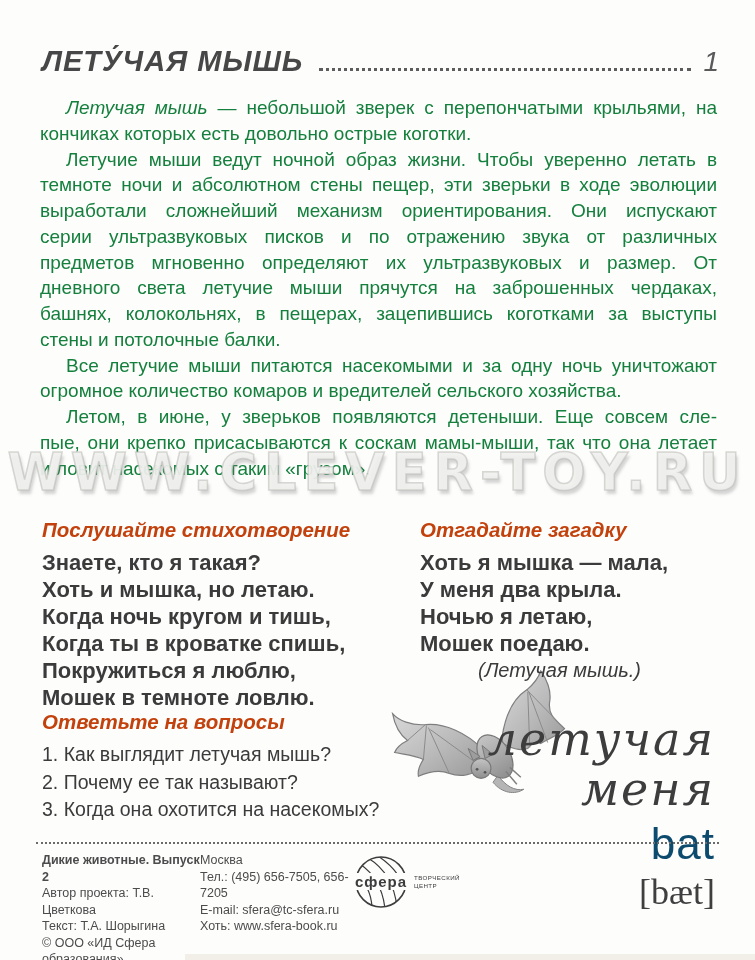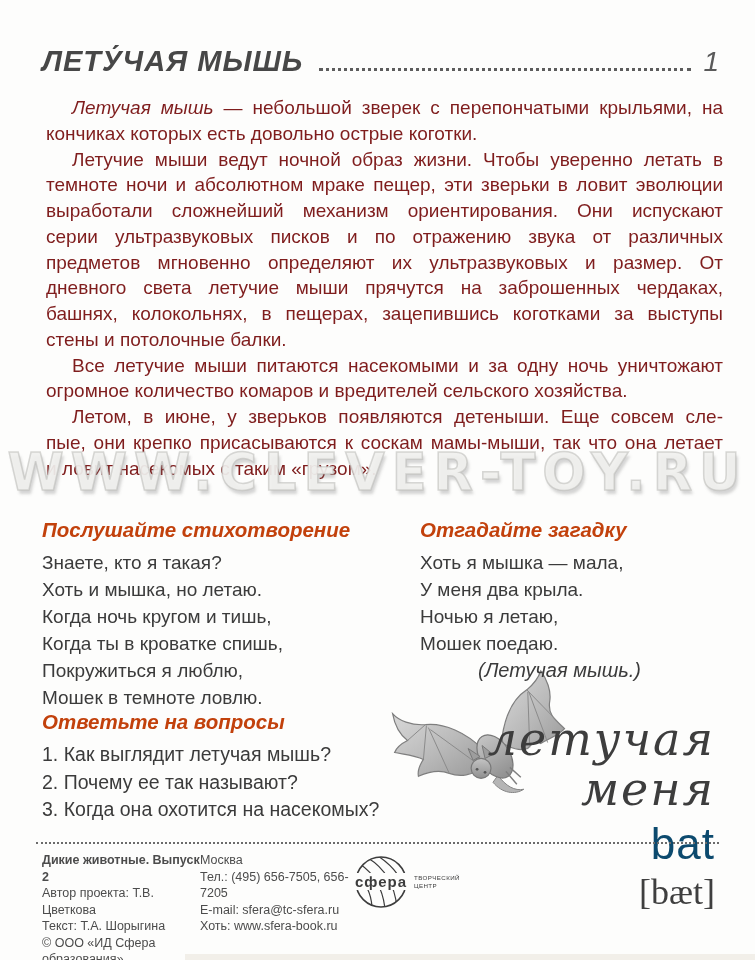--- a/index.html
+++ b/index.html
@@ -25,22 +25,22 @@
     flex:1; border-bottom:3.5px dotted #5d5d5d;
     margin:0 12px 7px 16px; height:1px;
   }
   .pagenum {
     font-style:italic; font-size:28px; color:#5a5a5a; line-height:1;
     padding-bottom:2px; font-family:"Liberation Sans", sans-serif;
   }
 
   
   .article {
-    position:absolute; left:46px; top:95px; width:677px;
-    font-size:19px; line-height:25.75px; color:#7f1d1d;
+    position:absolute; left:40px; top:95px; width:677px;
+    font-size:19px; line-height:25.75px; color:#15803d;
     z-index:1;
   }
   .jline { text-align:justify; text-align-last:justify; }
   .jline.last { text-align-last:auto; }
   .indent { text-indent:26px; }
   .ital { font-style:italic; }
 
   
   .watermark {
     position:absolute; left:-14px; right:-14px; top:447px; z-index:2;
@@ -52,21 +52,21 @@
     text-shadow:2px 4px 3px rgba(120,120,120,0.30);
   }
 
   
   .section-heading {
     font-weight:bold; font-style:italic; font-size:20.5px;
     color:#c2410c; margin-bottom:7px;
   }
   .poem { position:absolute; left:42px; top:518px; width:372px; z-index:1; }
   .riddle { position:absolute; left:420px; top:518px; width:300px; z-index:1; }
-  .verse-line { font-size:19px; line-height:27px; }
+  .verse-line { font-size:22px; line-height:27px;font-weight:bold; }
   .riddle-answer { font-style:italic; font-size:20px; line-height:27px; padding-left:58px; }
 
   
   .questions { position:absolute; left:42px; top:710px; width:400px; z-index:1; }
   .question-item { font-size:19.5px; line-height:27.5px; }
 
   
   .bat-figure { position:absolute; left:390px; top:664px; width:202px; height:164px; z-index:0; }
 
   
@@ -113,21 +113,21 @@
     <span class="pagenum">1</span>
   </div>
 
   <div class="article">
     <div>
       <div class="jline indent"><span class="ital">Летучая мышь</span><span> — небольшой зверек с перепончатыми крыльями, на</span></div>
       <div class="jline last">кончиках которых есть довольно острые коготки.</div>
     </div>
     <div>
       <div class="jline indent">Летучие мыши ведут ночной образ жизни. Чтобы уверенно летать в</div>
-      <div class="jline">темноте ночи и абсолютном мраке пещер, эти зверьки в ловит эволюции</div>
+      <div class="jline">темноте ночи и абсолютном стены пещер, эти зверьки в ходе эволюции</div>
       <div class="jline">выработали сложнейший механизм ориентирования. Они испускают</div>
       <div class="jline">серии ультразвуковых писков и по отражению звука от различных</div>
       <div class="jline">предметов мгновенно определяют их ультразвуковых и размер. От</div>
       <div class="jline">дневного света летучие мыши прячутся на заброшенных чердаках,</div>
       <div class="jline">башнях, колокольнях, в пещерах, зацепившись коготками за выступы</div>
       <div class="jline last">стены и потолочные балки.</div>
     </div>
     <div>
       <div class="jline indent">Все летучие мыши питаются насекомыми и за одну ночь уничтожают</div>
       <div class="jline last">огромное количество комаров и вредителей сельского хозяйства.</div>

